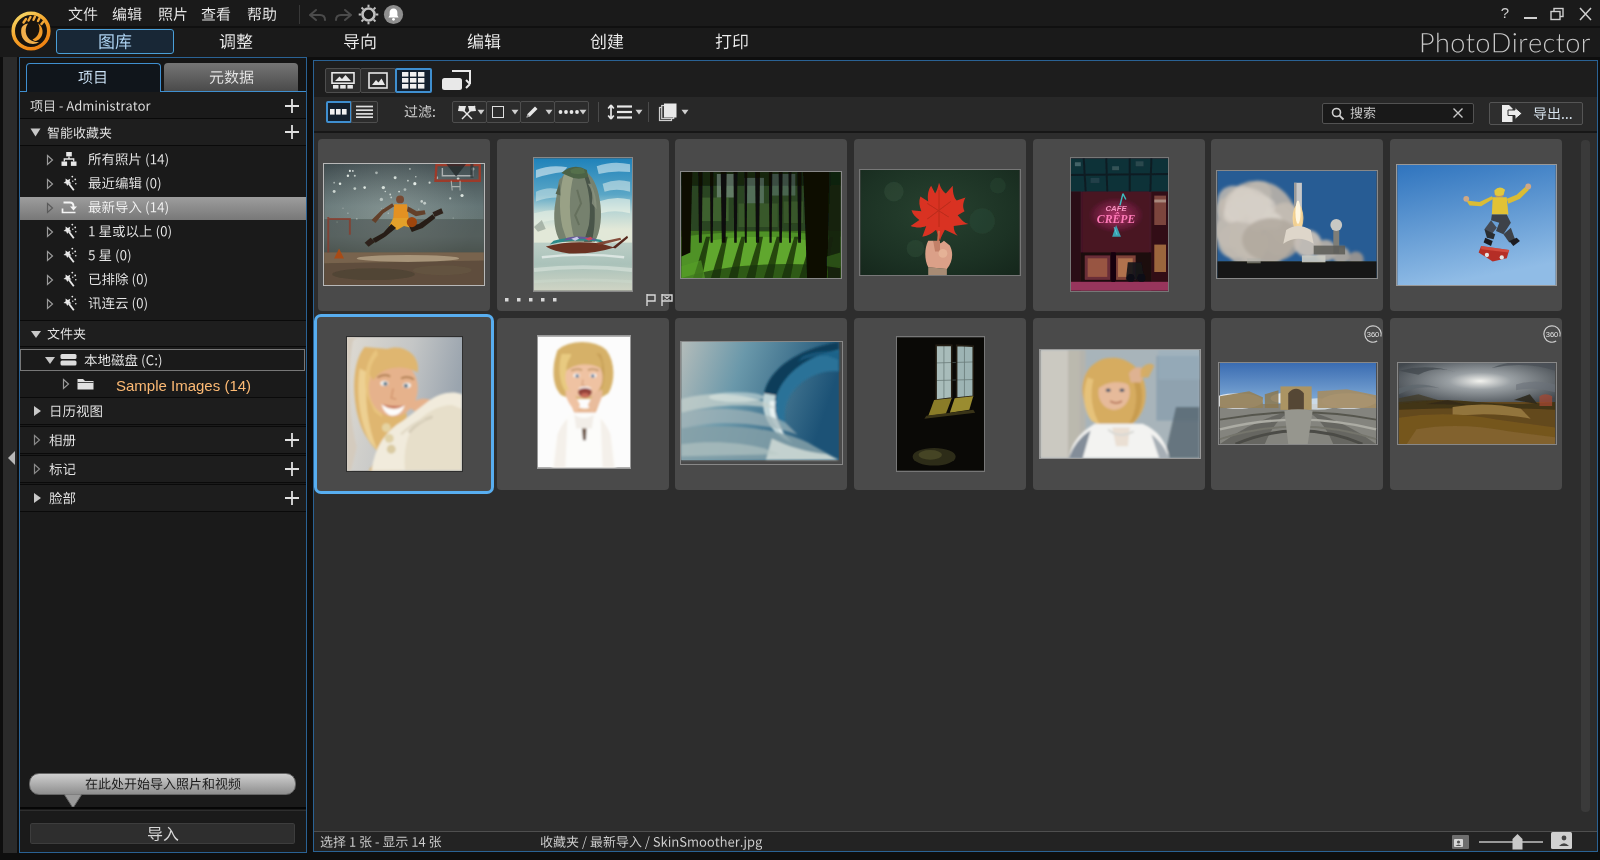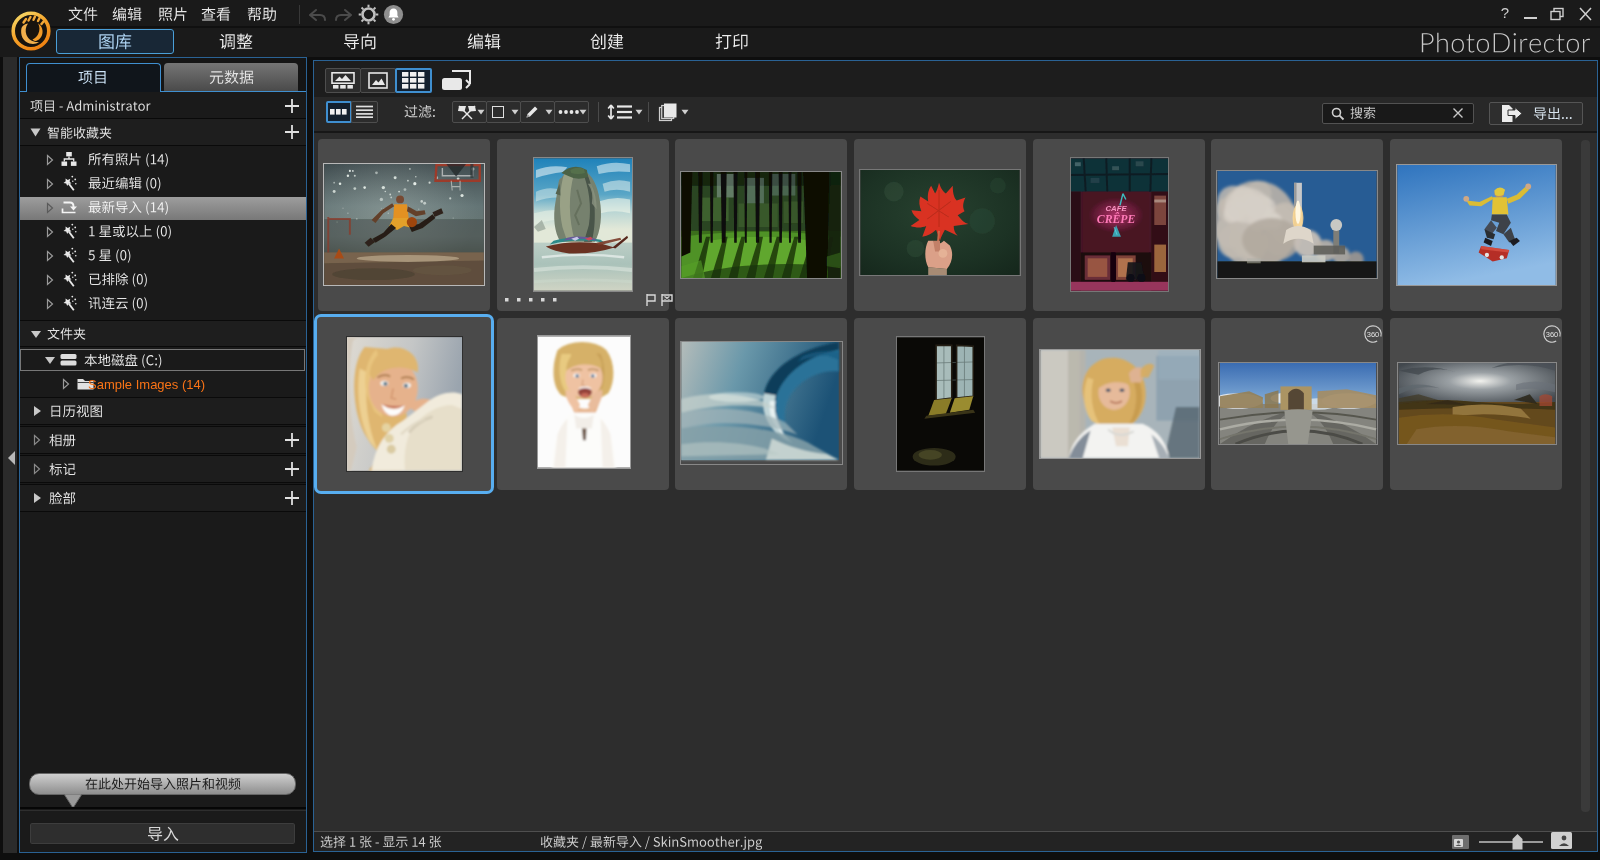--- a/index.html
+++ b/index.html
@@ -247,21 +247,21 @@
 <svg style="position:absolute;left:84.0px;top:350.8px" width="78.5" height="17.6" viewBox="0 -14.18 78.5 17.55">
     <path fill="#e6e6e6" d="M6.2 -11.3V-8.5H0.9V-7.5H5C4 -5.2 2.3 -3 0.5 -1.9C0.7 -1.7 1.1 -1.3 1.2 -1.1C3.2 -2.4 4.9 -4.8 6 -7.5H6.2V-2.5H3.1V-1.4H6.2V1.1H7.3V-1.4H10.4V-2.5H7.3V-7.5H7.5C8.5 -4.8 10.2 -2.4 12.2 -1.1C12.4 -1.4 12.8 -1.8 13 -2C11.2 -3.1 9.4 -5.2 8.5 -7.5H12.6V-8.5H7.3V-11.3Z M19.3 -10.1V-6.4L17.8 -5.8L18.2 -4.9L19.3 -5.3V-1.1C19.3 0.4 19.7 0.8 21.3 0.8C21.6 0.8 24.2 0.8 24.6 0.8C26 0.8 26.4 0.2 26.5 -1.7C26.2 -1.7 25.8 -1.9 25.6 -2.1C25.5 -0.5 25.4 -0.1 24.6 -0.1C24 -0.1 21.8 -0.1 21.3 -0.1C20.4 -0.1 20.3 -0.3 20.3 -1V-5.8L22.1 -6.5V-1.9H23V-6.9L24.9 -7.7C24.9 -5.6 24.9 -4.1 24.8 -3.7C24.8 -3.4 24.6 -3.4 24.4 -3.4C24.3 -3.4 23.8 -3.4 23.5 -3.4C23.6 -3.2 23.7 -2.8 23.8 -2.5C24.1 -2.5 24.7 -2.5 25 -2.6C25.4 -2.7 25.7 -3 25.8 -3.5C25.9 -4 25.9 -6.1 25.9 -8.6L25.9 -8.8L25.2 -9.1L25 -8.9L24.8 -8.7L23 -8V-11.3H22.1V-7.6L20.3 -6.8V-10.1ZM13.9 -2.1 14.4 -1.1C15.5 -1.6 17.1 -2.3 18.5 -3L18.3 -3.9L16.8 -3.2V-7.1H18.3V-8.1H16.8V-11.2H15.8V-8.1H14.1V-7.1H15.8V-2.8C15.1 -2.5 14.5 -2.3 13.9 -2.1Z M27.6 -10.6V-9.7H29C28.8 -7.4 28.3 -5.3 27.4 -3.8C27.5 -3.6 27.8 -3.1 27.8 -2.9C28.1 -3.3 28.3 -3.7 28.5 -4.1V0.5H29.3V-0.6H31.4V-6.5H29.3C29.6 -7.5 29.8 -8.6 29.9 -9.7H31.6V-10.6ZM29.3 -5.7H30.6V-1.5H29.3ZM37.6 -11.4C37.4 -10.6 36.9 -9.6 36.5 -8.9H34.2L35 -9.3C34.8 -9.8 34.3 -10.7 33.9 -11.3L33.1 -11C33.5 -10.3 33.9 -9.5 34.1 -8.9H31.8V-8H39.9V-8.9H37.5C37.9 -9.5 38.3 -10.3 38.6 -11ZM31.8 0.5C32 0.4 32.4 0.3 34.8 -0.1C34.9 0.2 34.9 0.6 35 0.9L35.7 0.7C35.6 -0.2 35.2 -1.5 34.9 -2.5L34.2 -2.4C34.3 -1.9 34.5 -1.4 34.6 -0.9L32.8 -0.6C33.9 -2.1 34.9 -4 35.7 -5.9L34.9 -6.3C34.7 -5.8 34.5 -5.2 34.2 -4.7L32.8 -4.6C33.3 -5.4 33.8 -6.5 34.2 -7.5L33.4 -7.8C33 -6.6 32.4 -5.3 32.2 -5C32 -4.7 31.8 -4.4 31.6 -4.4C31.8 -4.2 31.9 -3.7 31.9 -3.5C32.1 -3.6 32.4 -3.7 33.8 -3.8C33.2 -2.7 32.7 -1.8 32.4 -1.4C32 -0.8 31.7 -0.4 31.5 -0.4C31.6 -0.1 31.7 0.3 31.8 0.5ZM35.9 0.5C36.1 0.4 36.5 0.2 39.1 -0.1C39.2 0.2 39.3 0.6 39.3 0.8L40.1 0.6C39.9 -0.2 39.5 -1.6 39.1 -2.6L38.3 -2.4C38.5 -1.9 38.7 -1.4 38.9 -0.9L36.9 -0.6C37.9 -2.1 38.9 -4.1 39.6 -6L38.8 -6.4C38.6 -5.8 38.4 -5.2 38.1 -4.7L36.7 -4.6C37.2 -5.4 37.7 -6.5 38 -7.5L37.1 -7.9C36.8 -6.7 36.2 -5.4 36.1 -5.1C35.9 -4.7 35.7 -4.5 35.5 -4.4C35.7 -4.2 35.8 -3.7 35.9 -3.6C36 -3.6 36.3 -3.7 37.7 -3.9C37.2 -2.7 36.7 -1.8 36.5 -1.5C36.1 -0.9 35.9 -0.5 35.6 -0.4C35.7 -0.2 35.9 0.3 35.9 0.5L35.9 0.4Z M45.8 -5.8C46.5 -5.4 47.5 -4.8 47.9 -4.3L48.4 -5C48 -5.4 47 -6 46.3 -6.3ZM46.8 -11.5C46.7 -11.2 46.5 -10.7 46.3 -10.3H43.4V-8L43.3 -7.4H41.2V-6.5H43.2C43 -5.7 42.5 -4.9 41.5 -4.2C41.7 -4.1 42.1 -3.7 42.2 -3.5C43.5 -4.3 44 -5.4 44.2 -6.5H50.5V-5C50.5 -4.8 50.4 -4.8 50.3 -4.8C50.1 -4.7 49.5 -4.7 48.8 -4.8C49 -4.5 49.1 -4.1 49.1 -3.9C50.1 -3.9 50.7 -3.9 51 -4C51.4 -4.2 51.5 -4.5 51.5 -4.9V-6.5H53.4V-7.4H51.5V-10.3H47.4L47.9 -11.3ZM45.9 -8.7C46.6 -8.4 47.4 -7.8 47.9 -7.4H44.4L44.4 -7.9V-9.5H50.5V-7.4H47.9L48.4 -8C48 -8.5 47.1 -9 46.4 -9.3ZM42.6 -3.5V-0.2H41.1V0.7H53.4V-0.2H51.9V-3.5ZM43.6 -0.2V-2.7H45.4V-0.2ZM46.3 -0.2V-2.7H48.1V-0.2ZM49.1 -0.2V-2.7H50.9V-0.2Z M60.3 2.6 61 2.3C59.8 0.4 59.3 -1.9 59.3 -4.2C59.3 -6.5 59.8 -8.8 61 -10.7L60.3 -11C59 -9 58.3 -6.8 58.3 -4.2C58.3 -1.5 59 0.6 60.3 2.6Z M66.7 0.2C68 0.2 68.9 -0.3 69.7 -1.2L69 -2C68.4 -1.3 67.7 -0.9 66.7 -0.9C64.8 -0.9 63.7 -2.5 63.7 -5C63.7 -7.5 64.9 -9 66.8 -9C67.6 -9 68.3 -8.6 68.8 -8L69.5 -8.9C68.9 -9.5 68 -10.1 66.8 -10.1C64.2 -10.1 62.4 -8.1 62.4 -4.9C62.4 -1.7 64.2 0.2 66.7 0.2Z M72.1 -5.3C72.6 -5.3 73 -5.6 73 -6.2C73 -6.8 72.6 -7.2 72.1 -7.2C71.6 -7.2 71.2 -6.8 71.2 -6.2C71.2 -5.6 71.6 -5.3 72.1 -5.3ZM72.1 0.2C72.6 0.2 73 -0.2 73 -0.8C73 -1.3 72.6 -1.7 72.1 -1.7C71.6 -1.7 71.2 -1.3 71.2 -0.8C71.2 -0.2 71.6 0.2 72.1 0.2Z M75.3 2.6C76.5 0.6 77.3 -1.5 77.3 -4.2C77.3 -6.8 76.5 -9 75.3 -11L74.5 -10.7C75.7 -8.8 76.3 -6.5 76.3 -4.2C76.3 -1.9 75.7 0.4 74.5 2.3Z"></path>
   </svg>
 <svg class="abs" style="left:62px;top:378px" width="8" height="12" viewBox="0 0 8 12">
     <path d="M1.5 1.5 L6.5 6 L1.5 10.5 Z" fill="none" stroke="#9a9a9a" stroke-width="1.2"></path>
   </svg>
 <svg class="abs" style="left:77px;top:377px" width="17" height="13" viewBox="0 0 17 13">
 <path d="M0.5 2 L6 2 L8 4 L16.5 4 L16.5 12.5 L0.5 12.5 Z" fill="#e0e0e0"></path>
 <path d="M0.5 5.5 L16.5 5.5" stroke="#1a1a1a" stroke-width="0.8"></path>
   </svg>
-<div class="abs" style="left:88px;top:377px;color:#f97316;font-size:13px">Sample Images (14)</div>
+<div class="abs" style="left:116px;top:377px;color:#fdba74;font-size:15px">Sample Images (14)</div>
 <div class="abs" style="left:20px;top:397px;width:286px;height:28px;background:#1d1d1d;border-top:1px solid #0a0a0a;border-bottom:1px solid #0a0a0a"></div>
 <svg class="abs" style="left:33px;top:405px" width="9" height="12" viewBox="0 0 9 12">
     <path d="M1 1 L8 6 L1 11 Z" fill="#c8c8c8"></path>
   </svg>
 <svg style="position:absolute;left:49.0px;top:401.8px" width="54.0" height="17.6" viewBox="0 -14.18 54.0 17.55">
     <path fill="#e6e6e6" d="M3.4 -4.8H10.2V-1H3.4ZM3.4 -5.8V-9.4H10.2V-5.8ZM2.4 -10.4V0.9H3.4V0.1H10.2V0.9H11.2V-10.4Z M15.1 -10.7V-6.4C15.1 -4.3 15 -1.5 14 0.5C14.2 0.6 14.7 0.9 14.9 1C15.9 -1.1 16.1 -4.2 16.1 -6.4V-9.7H26.3V-10.7ZM20.2 -9C20.2 -8.2 20.1 -7.5 20.1 -6.8H16.9V-5.8H20C19.8 -3.2 19 -1 16.4 0.3C16.6 0.4 16.9 0.8 17 1C19.9 -0.4 20.7 -2.8 21 -5.8H24.5C24.4 -2.1 24.1 -0.6 23.7 -0.3C23.6 -0.1 23.4 -0.1 23.2 -0.1C22.9 -0.1 22 -0.1 21.2 -0.2C21.4 0.1 21.5 0.5 21.5 0.8C22.3 0.9 23.1 0.9 23.6 0.9C24.1 0.8 24.3 0.7 24.6 0.4C25.1 -0.2 25.4 -1.8 25.6 -6.3C25.6 -6.4 25.6 -6.8 25.6 -6.8H21.1C21.2 -7.5 21.2 -8.2 21.2 -9Z M33.1 -10.7V-3.5H34.1V-9.8H38.2V-3.5H39.2V-10.7ZM29.1 -10.9C29.6 -10.3 30.1 -9.6 30.3 -9.1L31.2 -9.6C30.9 -10.1 30.4 -10.8 29.8 -11.3ZM35.6 -8.8V-6.1C35.6 -4 35.2 -1.4 31.8 0.3C32 0.5 32.3 0.9 32.4 1.1C34.5 0 35.5 -1.4 36.1 -2.9V-0.3C36.1 0.6 36.4 0.9 37.3 0.9H38.6C39.7 0.9 39.9 0.3 40 -1.8C39.8 -1.9 39.4 -2 39.2 -2.2C39.1 -0.3 39.1 0.1 38.6 0.1H37.5C37.1 0.1 37 0 37 -0.4V-3.7H36.3C36.5 -4.5 36.6 -5.4 36.6 -6.1V-8.8ZM27.9 -9V-8.1H31.1C30.3 -6.4 28.9 -4.7 27.5 -3.7C27.7 -3.6 27.9 -3 28 -2.8C28.5 -3.1 29.1 -3.6 29.6 -4.2V1.1H30.5V-4.8C31 -4.1 31.6 -3.4 31.8 -3L32.5 -3.8C32.2 -4.1 31.3 -5.1 30.8 -5.7C31.4 -6.6 32 -7.6 32.4 -8.7L31.8 -9.1L31.6 -9Z M45.6 -3.8C46.6 -3.5 48 -3.1 48.8 -2.7L49.2 -3.4C48.4 -3.7 47.1 -4.2 46 -4.4ZM44.2 -2.1C46.1 -1.8 48.4 -1.3 49.7 -0.8L50.2 -1.6C48.8 -2 46.5 -2.5 44.7 -2.7ZM41.6 -10.7V1.1H42.6V0.5H51.9V1.1H52.9V-10.7ZM42.6 -0.4V-9.8H51.9V-0.4ZM46.1 -9.6C45.4 -8.5 44.3 -7.4 43.1 -6.7C43.3 -6.6 43.7 -6.3 43.8 -6.1C44.2 -6.4 44.6 -6.7 45 -7.1C45.5 -6.6 46 -6.2 46.5 -5.9C45.3 -5.3 44.1 -4.9 42.8 -4.7C43 -4.5 43.2 -4.1 43.3 -3.8C44.7 -4.2 46.1 -4.7 47.4 -5.3C48.5 -4.7 49.8 -4.3 51 -4C51.2 -4.2 51.4 -4.6 51.6 -4.8C50.4 -5 49.2 -5.3 48.2 -5.8C49.2 -6.5 50 -7.3 50.6 -8.2L50 -8.5L49.9 -8.5H46.4C46.6 -8.7 46.8 -9 46.9 -9.3ZM45.6 -7.6 45.7 -7.7H49.2C48.7 -7.2 48.1 -6.7 47.3 -6.3C46.6 -6.7 46 -7.1 45.6 -7.6Z"></path>
   </svg>
 <div class="abs" style="left:20px;top:426px;width:286px;height:28px;background:#1d1d1d;border-top:1px solid #0a0a0a;border-bottom:1px solid #0a0a0a"></div>
 <svg class="abs" style="left:33px;top:434px" width="8" height="12" viewBox="0 0 8 12">
     <path d="M1.5 1.5 L6.5 6 L1.5 10.5 Z" fill="none" stroke="#8a8a8a" stroke-width="1.2"></path>

